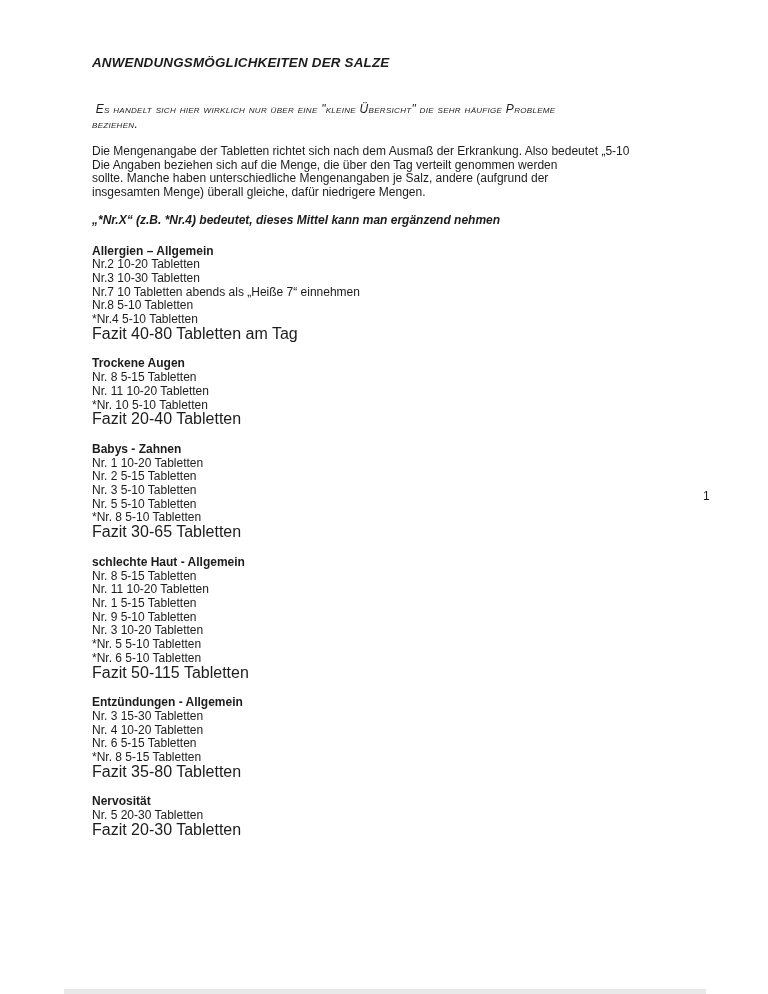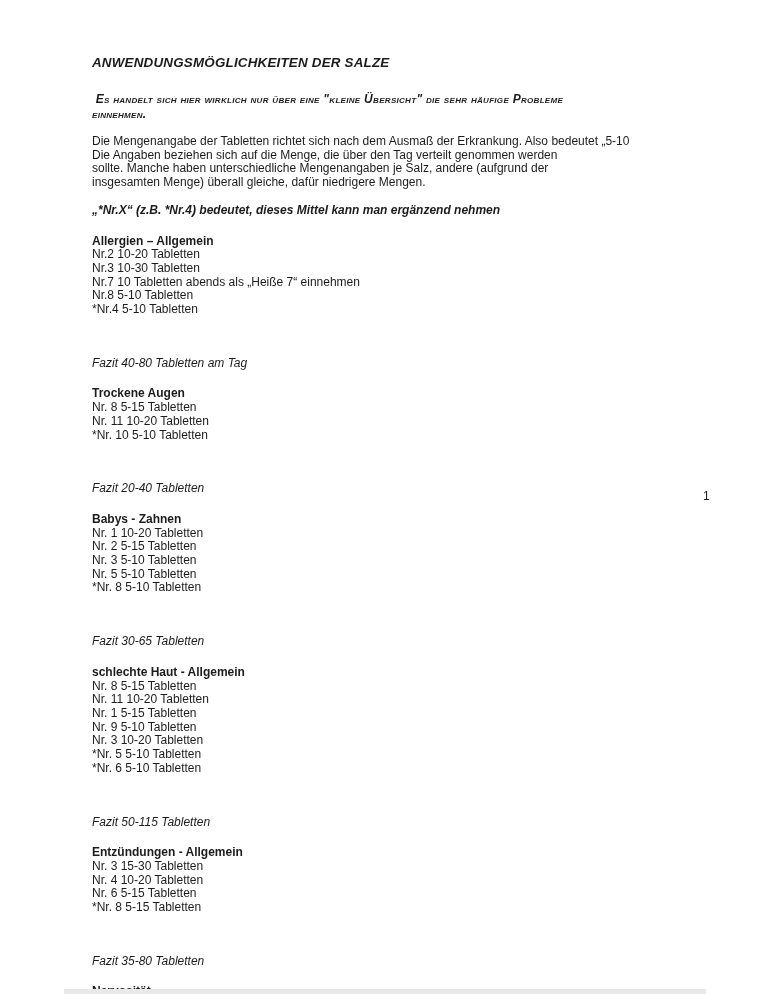--- a/index.html
+++ b/index.html
@@ -28,22 +28,21 @@
   }
   .doc-title {
     font-size: 13.4px;
     font-weight: bold;
     font-style: italic;
     line-height: 16px;
     letter-spacing: 0.2px;
     white-space: pre;
   }
   .subtitle {
-    margin-top: 21px;
-    font-weight: bold;
+    margin-top: 31px;
   }
   .subtitle-line {
     font-size: 12px;
     font-style: italic;
     font-variant: small-caps;
     line-height: 15px;
     letter-spacing: 0.3px;
     white-space: pre;
   }
   .intro {
@@ -65,25 +64,23 @@
   .section {
     margin-top: 17px;
   }
   .sec-heading {
     font-size: 12px;
     font-weight: bold;
     line-height: 13.7px;
     white-space: pre;
   }
   .sec-fazit {
-    font-size: 12px;
-    font-style: italic;
+    font-size: 16px;
     line-height: 13.7px;
     white-space: pre;
-    margin-top: 40px;
   }
   .page-number {
     position: absolute;
     left: 703px;
     top: 489px;
     font-size: 12px;
     line-height: 14px;
   }
   .bottom-edge {
     position: absolute;
@@ -98,21 +95,21 @@
 <body>
 
 <div class="page">
 
   <div class="content">
 
     <div class="doc-title">ANWENDUNGSMÖGLICHKEITEN DER SALZE</div>
 
     <div class="subtitle">
       <div class="subtitle-line"> Es handelt sich hier wirklich nur über eine "kleine Übersicht" die sehr häufige Probleme</div>
-      <div class="subtitle-line">einnehmen.</div>
+      <div class="subtitle-line">beziehen.</div>
     </div>
 
     <div class="intro">
       <div class="bodyline">Die Mengenangabe der Tabletten richtet sich nach dem Ausmaß der Erkrankung. Also bedeutet „5-10</div>
       <div class="bodyline">Die Angaben beziehen sich auf die Menge, die über den Tag verteilt genommen werden</div>
       <div class="bodyline">sollte. Manche haben unterschiedliche Mengenangaben je Salz, andere (aufgrund der</div>
       <div class="bodyline">insgesamten Menge) überall gleiche, dafür niedrigere Mengen.</div>
     </div>
 
     <div class="note-line">„*Nr.X“ (z.B. *Nr.4) bedeutet, dieses Mittel kann man ergänzend nehmen</div>

